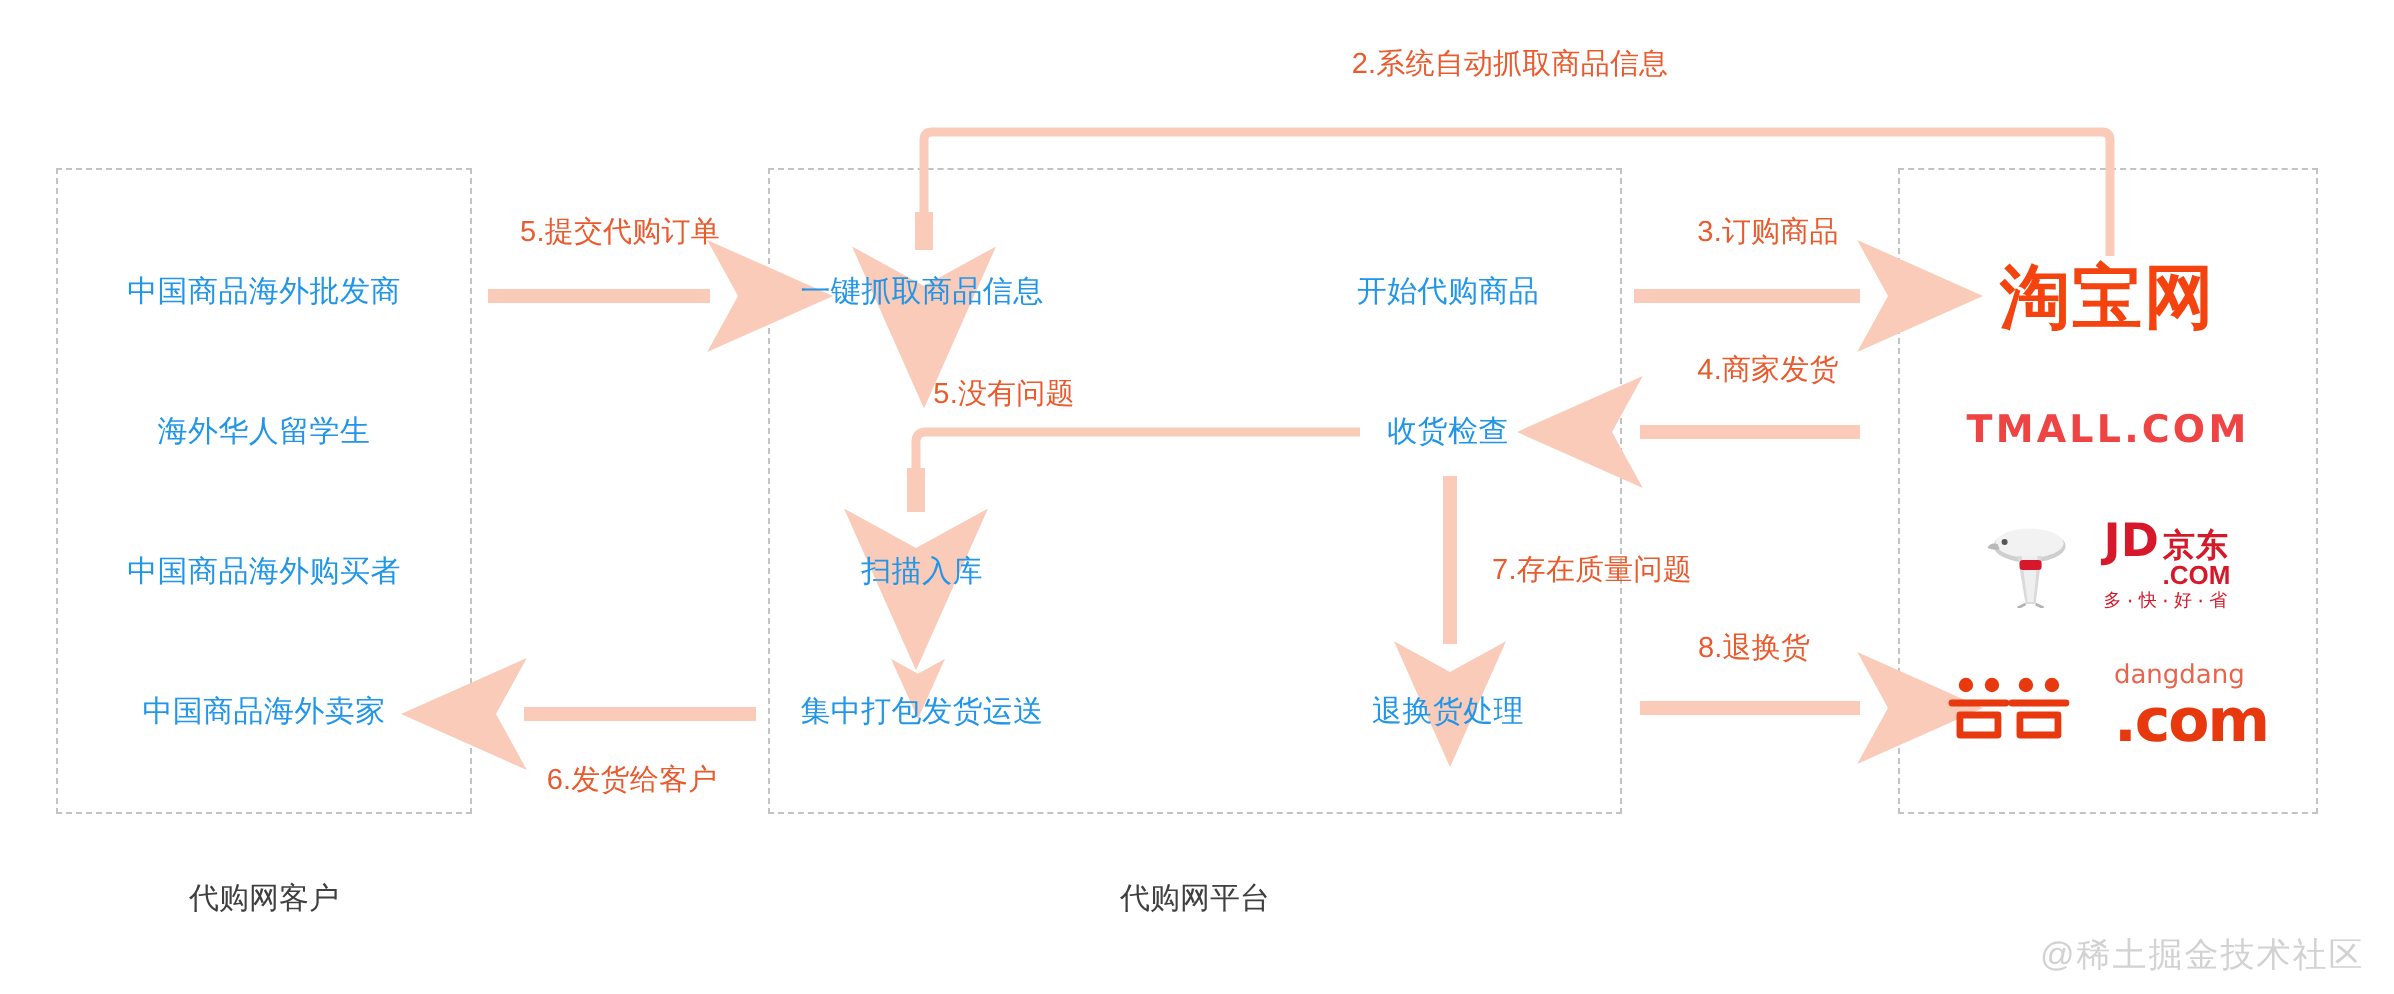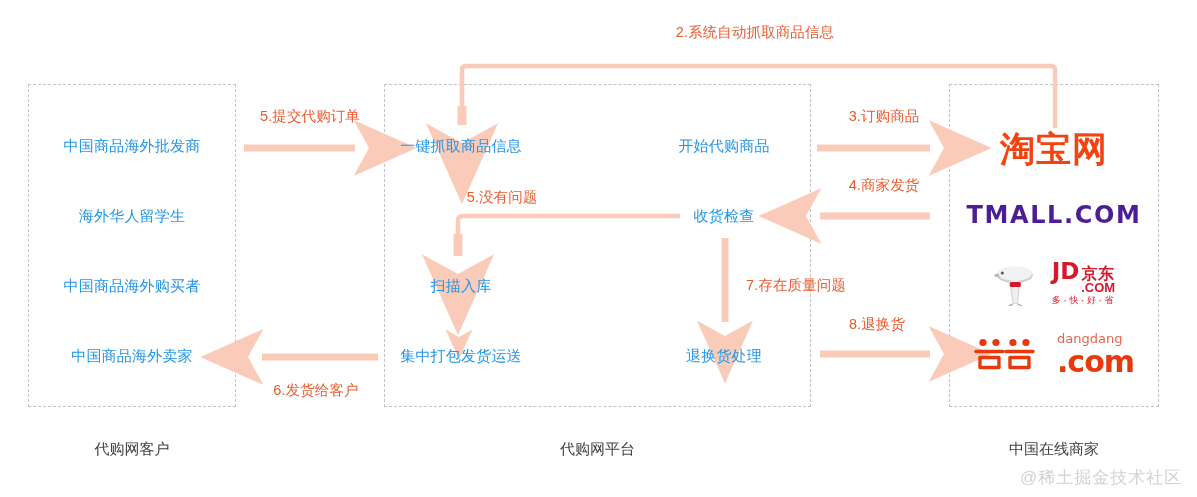--- a/index.html
+++ b/index.html
@@ -57,27 +57,27 @@
     white-space: nowrap;
   }
   .taobao {
     color: #f4430e;
     font-size: 35px;
     font-weight: bold;
     letter-spacing: 1px;
     font-family: "DejaVu Sans", "Liberation Sans", sans-serif;
   }
   .tmall {
-    color: #4c1d95;
-    font-size: 24px;
+    color: #ef4444;
+    font-size: 19px;
     font-weight: bold;
     letter-spacing: 1.6px;
     font-family: "DejaVu Sans", "Liberation Sans", sans-serif;
   }
-  .jd-wrap { display: flex; align-items: flex-end; gap: 13px; }
+  .jd-wrap { display: flex; align-items: flex-start; gap: 13px; }
   .jd-text-block { text-align: left; line-height: 1; }
   .jd-main {
     color: #d7182a; font-size: 23px; font-weight: bold;
     letter-spacing: 0px;
     font-family: "DejaVu Sans", "Liberation Sans", sans-serif;
   }
   .jd-sub {
     color: #d7182a; font-size: 9px; letter-spacing: 1.6px;
     margin-top: 3px;
     font-family: Liberation Mono, monospace;
@@ -224,17 +224,16 @@
   <div class="arrow-label" style="left:755px; top:32px;">2.系统自动抓取商品信息</div>
   <div class="arrow-label" style="left:884px; top:116px;">3.订购商品</div>
   <div class="arrow-label" style="left:884px; top:185px;">4.商家发货</div>
   <div class="arrow-label" style="left:502px; top:197px;">5.没有问题</div>
   <div class="arrow-label" style="left:316px; top:390px;">6.发货给客户</div>
   <div class="arrow-label" style="left:796px; top:285px;">7.存在质量问题</div>
   <div class="arrow-label" style="left:877px; top:324px;">8.退换货</div>
 
   <div class="lane-caption" style="left:28px; top:440px; width:208px;">代购网客户</div>
   <div class="lane-caption" style="left:384px; top:440px; width:427px;">代购网平台</div>
-  <div class="lane-caption" style="left:949px; top:440px; width:210px;">中国在线商家</div>
 
   <div class="watermark" style="left:1004px; top:466px;margin-left:16px;">@稀土掘金技术社区</div>
 
 </div>
 
 </body></html>

